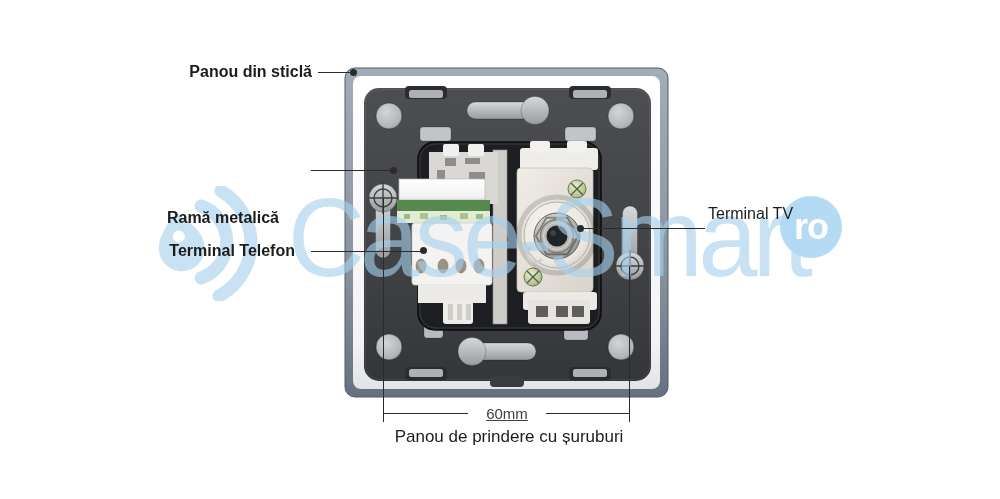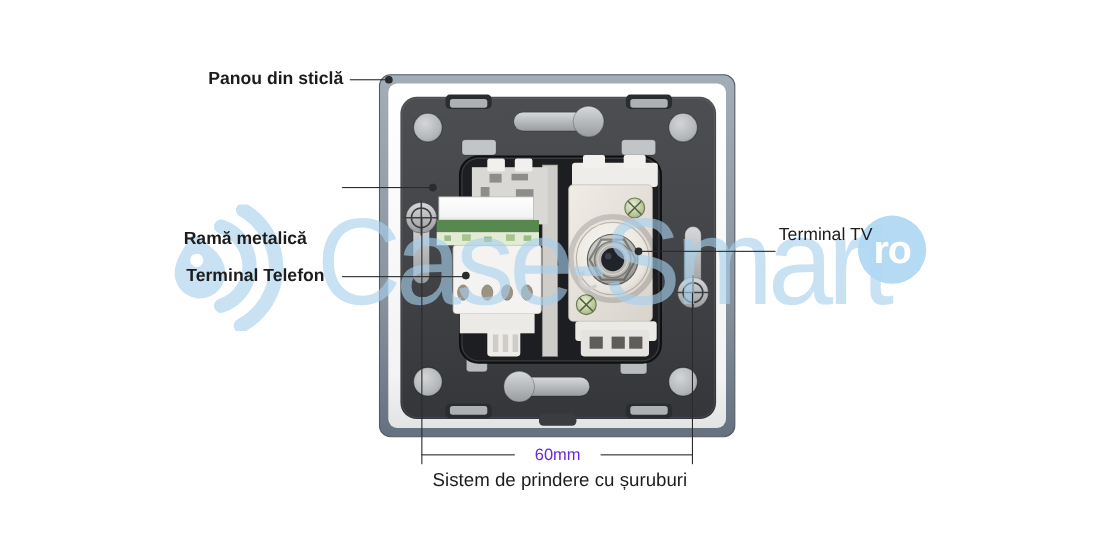--- a/index.html
+++ b/index.html
@@ -25,21 +25,21 @@
   .annotations{position:absolute;inset:0;z-index:10;pointer-events:none;}
   .lbl{
     position:absolute;font-size:16px;color:#1c1c1c;white-space:nowrap;line-height:18px;
   }
   .lbl.right{text-align:right;font-weight:bold;}
   .line{position:absolute;background:#2b2b2b;}
   .h1px{height:1px;}
   .w1px{width:1px;}
   .dot{position:absolute;width:7px;height:7px;border-radius:50%;background:#2b2b2b;}
   .dim-label{
-    position:absolute;font-size:15px;color:#6d28d9;text-align:center;line-height:17px;
+    position:absolute;font-size:15px;color:#404040;text-align:center;line-height:17px;text-decoration:underline;
   }
   .caption{
     position:absolute;font-size:17px;color:#1c1c1c;text-align:center;line-height:19px;
   }
 </style>
 </head>
 <body>
 
 <div class="stage">
 
@@ -268,15 +268,15 @@
     <div class="lbl" style="left:708px;top:205px;">Terminal TV</div>
     <div class="line h1px" style="left:582px;top:228px;width:123px;"></div>
     <div class="dot" style="left:577px;top:225px;"></div>
 
     <div class="line w1px" style="left:383px;top:198px;height:224px;"></div>
     <div class="line w1px" style="left:629px;top:266px;height:156px;"></div>
     <div class="line h1px" style="left:383px;top:413px;width:85px;"></div>
     <div class="line h1px" style="left:546px;top:413px;width:84px;"></div>
     <div class="dim-label" style="left:468px;top:405px;width:78px;">60mm</div>
 
-    <div class="caption" style="left:329px;top:427px;width:360px;">Sistem de prindere cu șuruburi</div>
+    <div class="caption" style="left:329px;top:427px;width:360px;">Panou de prindere cu șuruburi</div>
   </div>
 </div>
 
 </body></html>

